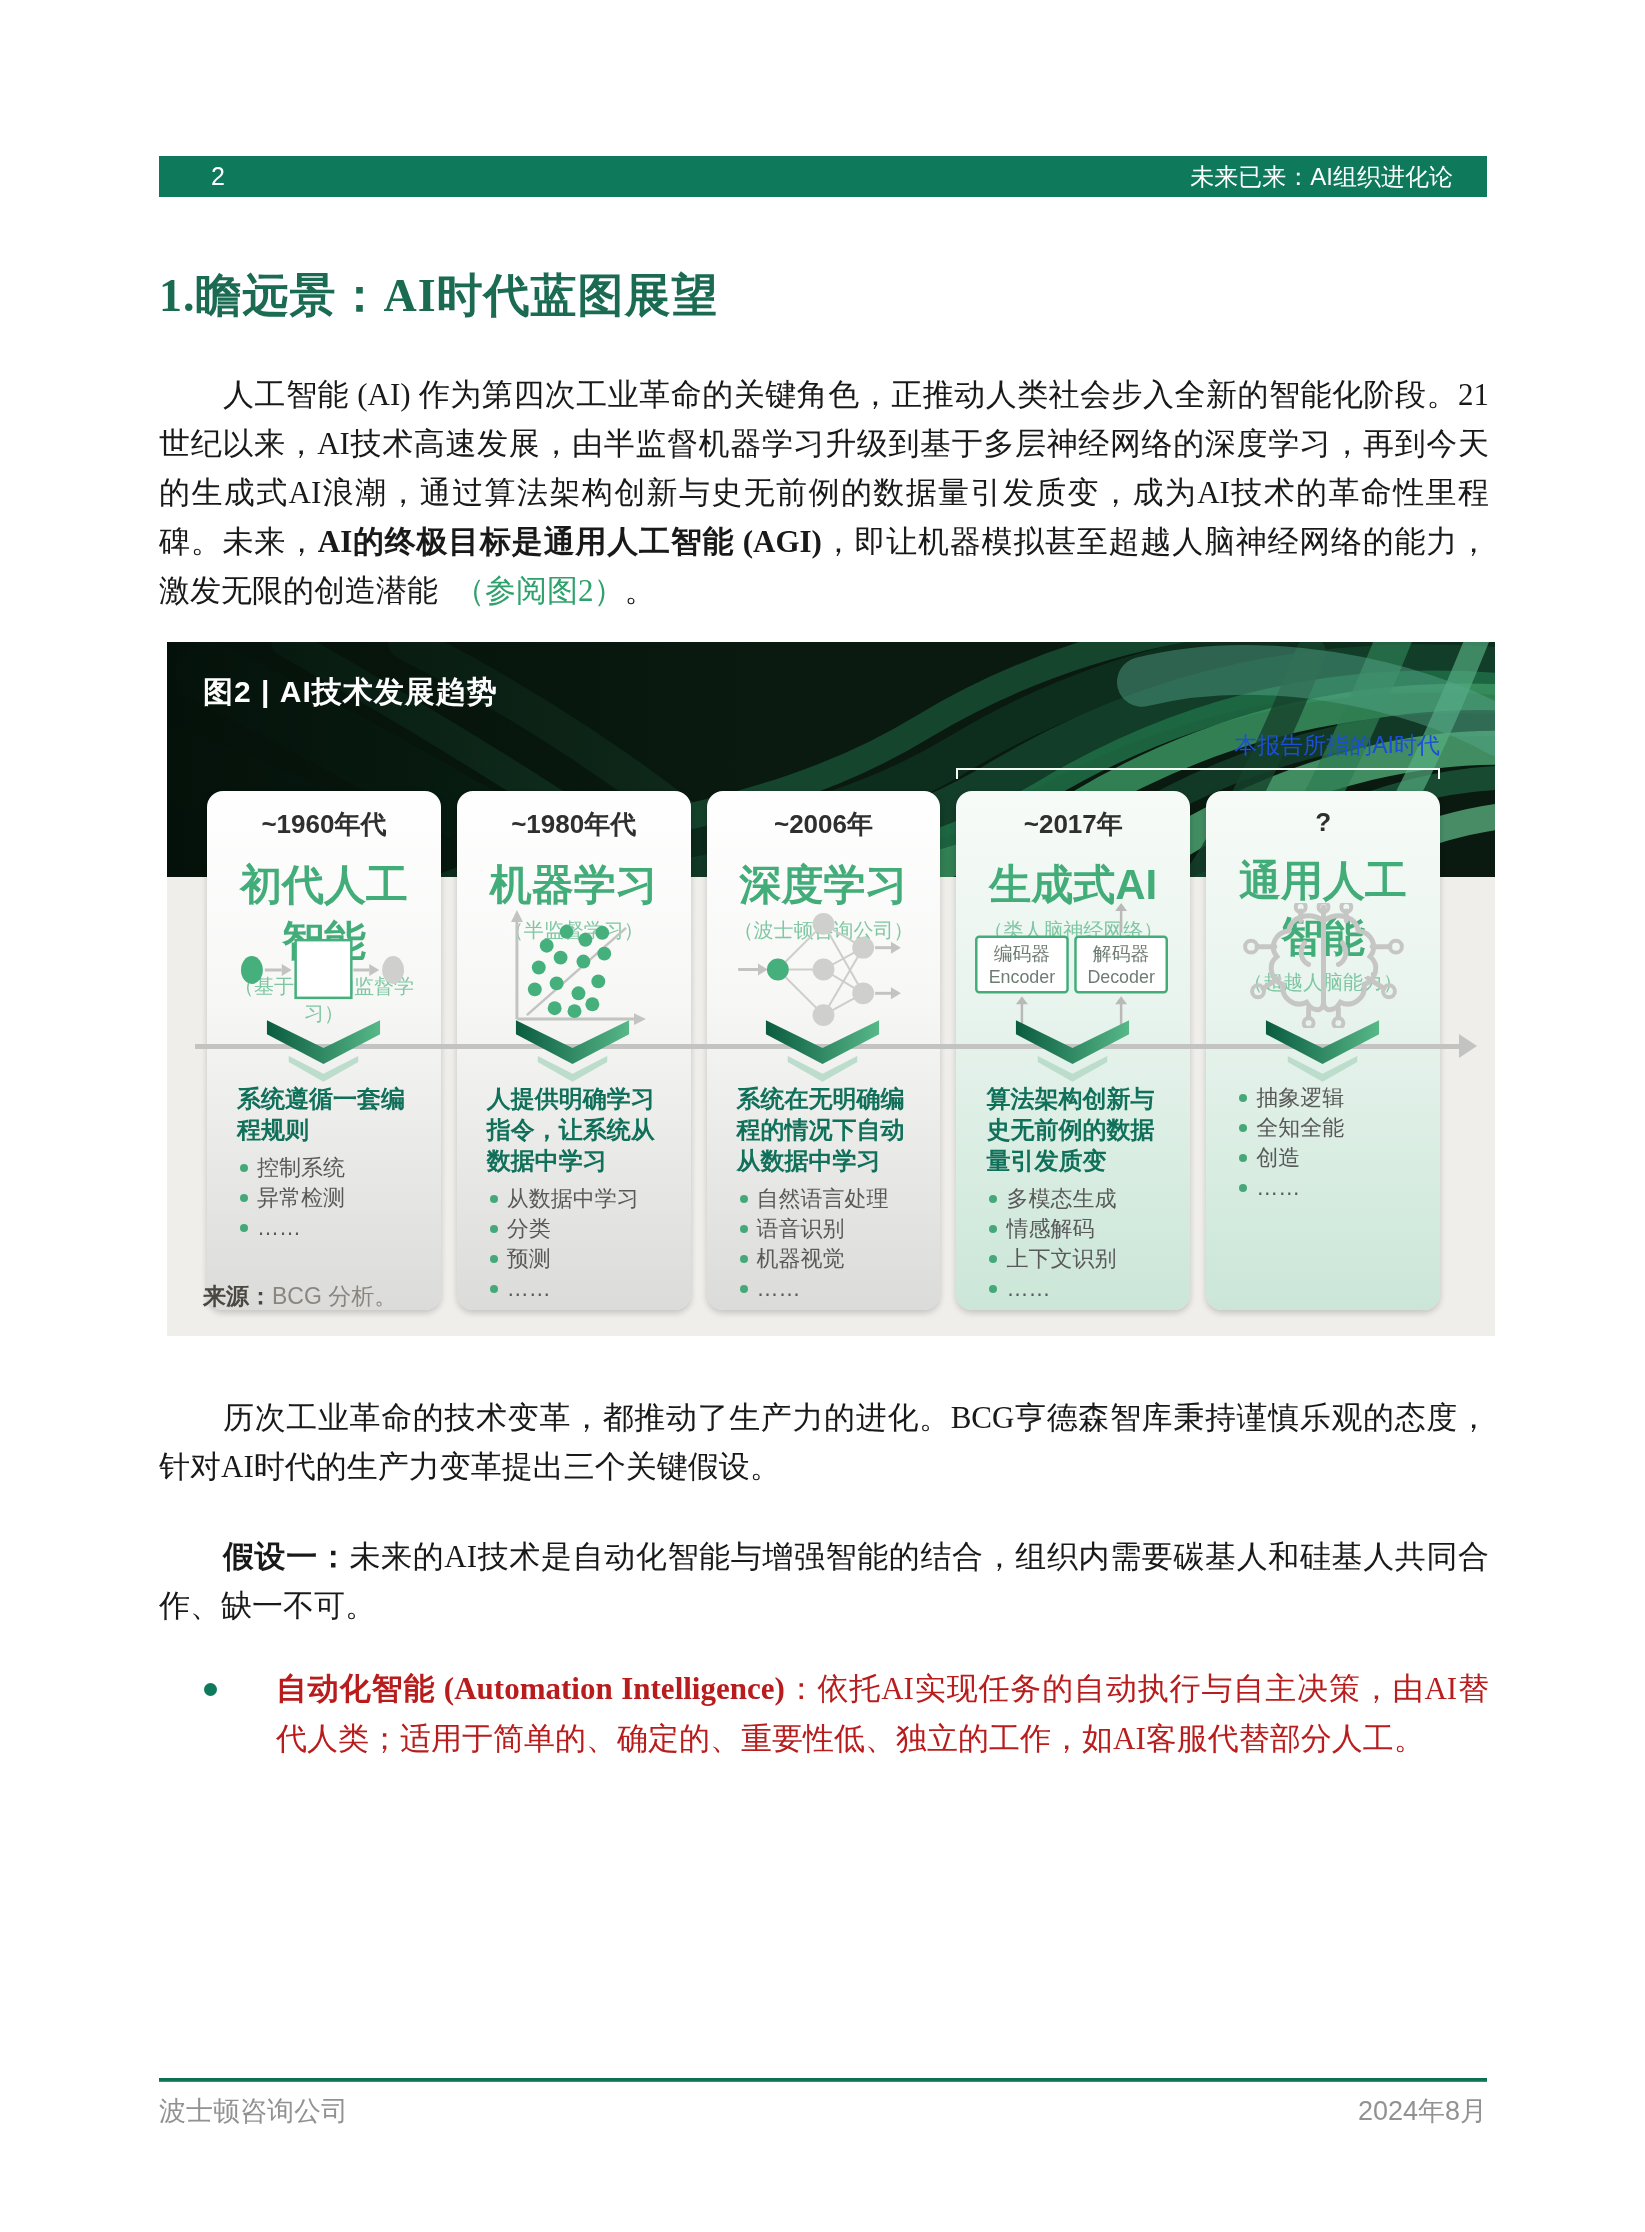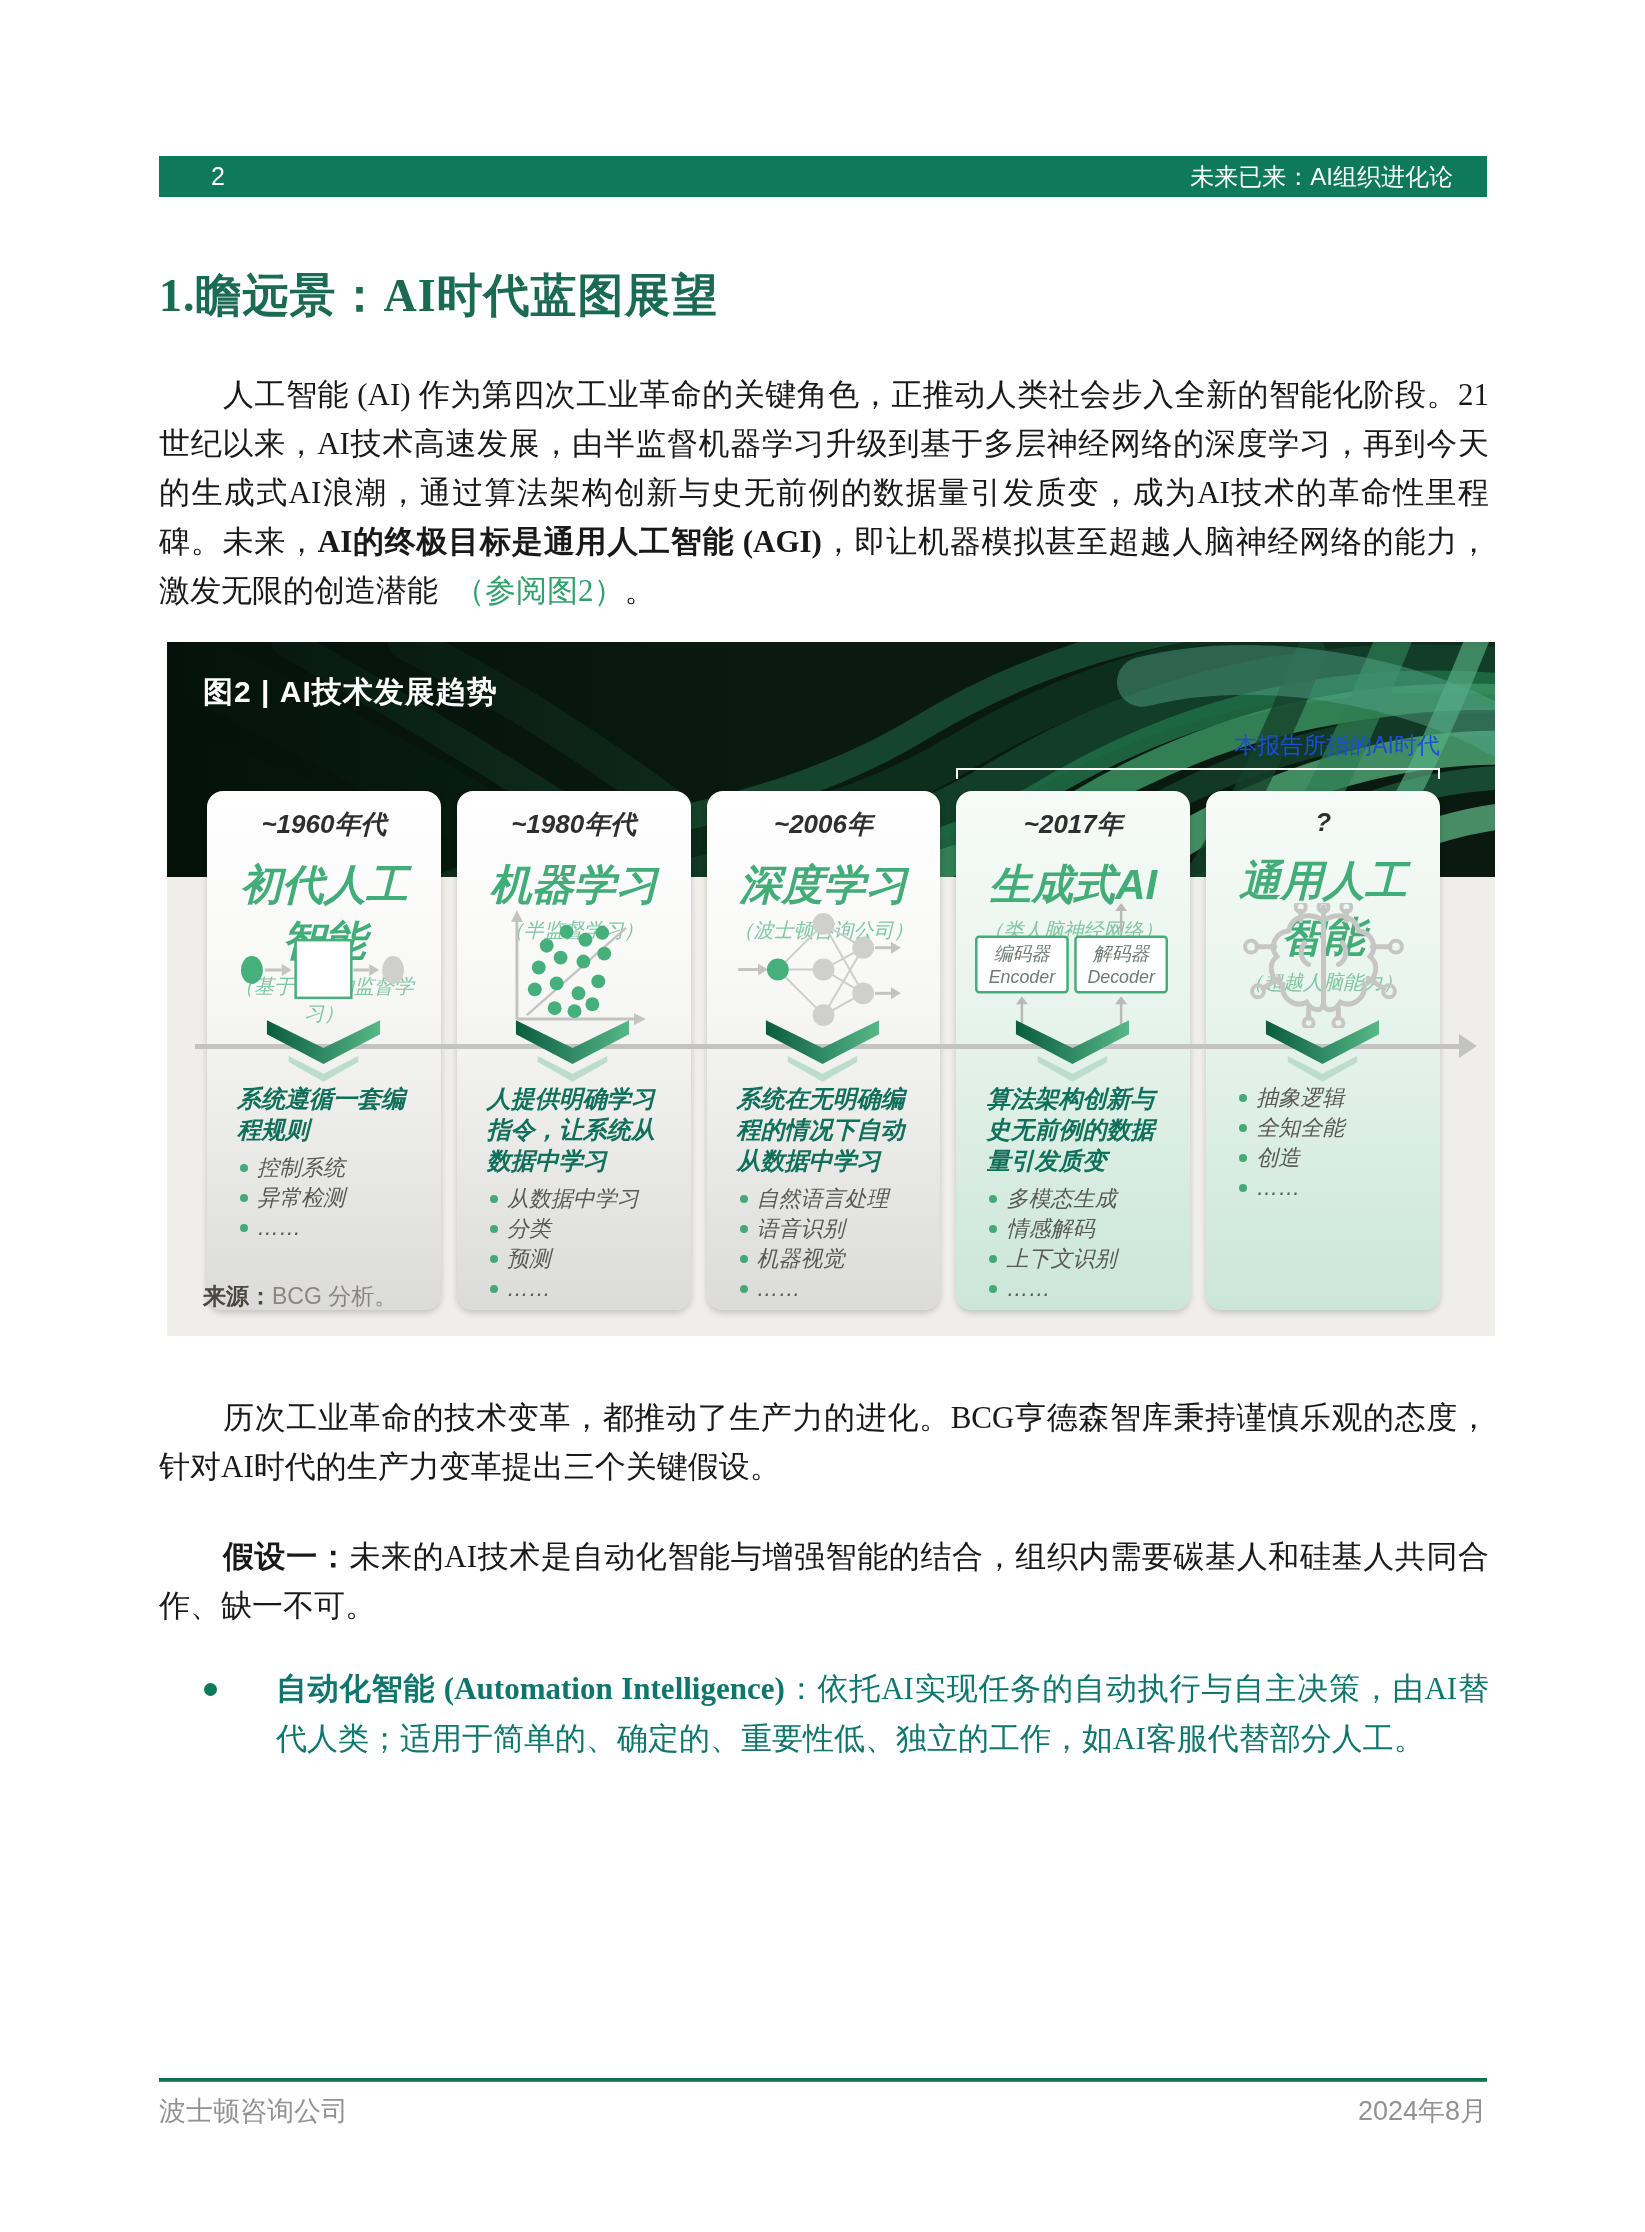--- a/index.html
+++ b/index.html
@@ -26,21 +26,21 @@
   .fig-photo{position:absolute;left:0;top:0;width:1328px;height:235px;overflow:hidden;background:#0a1a10;}
   .fig-photo svg{display:block;}
   .fig-title{position:absolute;left:36px;top:30px;color:#ffffff;font-family:"Liberation Sans","DejaVu Sans",sans-serif;
     font-size:30px;font-weight:bold;letter-spacing:1px;}
   .era-label{position:absolute;left:789px;top:88px;width:484px;text-align:right;color:#1d4ed8;
     font-family:"Liberation Sans",sans-serif;font-size:23px;}
   .era-bracket{position:absolute;left:789px;top:126px;width:484px;height:11px;box-sizing:border-box;
     border-top:2px solid #f4faf6;border-left:2px solid #f4faf6;border-right:2px solid #f4faf6;}
 
   .cards{position:absolute;left:40px;top:149px;width:1233px;height:466px;display:grid;
-    grid-template-columns:repeat(5,1fr);grid-gap:16px;font-family:"Liberation Sans","DejaVu Sans",sans-serif;font-style:italic;}
+    grid-template-columns:repeat(5,1fr);grid-gap:16px;font-family:"Liberation Sans","DejaVu Sans",sans-serif;}
   .card{position:relative;border-radius:16px;box-sizing:border-box;padding:16px 14px 6px;
     background:linear-gradient(180deg,#ffffff 0%,#f7f7f6 40%,#dbdbda 100%);box-shadow:0 3px 6px rgba(0,0,0,.18);}
   .card.mint{background:linear-gradient(180deg,#f7fbf8 0%,#e9f4ee 40%,#cbe6d8 100%);}
   .card-head{height:103px;text-align:center;}
   .cyear{font-size:26px;font-weight:bold;color:#2f2f2f;}
   .ctitle{font-size:42px;font-weight:bold;color:#43ad7a;margin-top:15px;}
   .csub{font-size:20px;color:#7fc7a2;margin-top:4px;}
   .icon-area{height:111px;margin-top:4px;display:flex;align-items:center;justify-content:center;}
   .desc{margin-top:58px;margin-left:16px;}
   .desc-title{font-size:24px;line-height:31px;font-weight:bold;color:#10705a;}
@@ -51,21 +51,21 @@
   .timeline-line{position:absolute;left:28px;top:402px;width:1266px;height:5px;background:#c3c3c2;z-index:3;}
   .timeline-head{position:absolute;left:1292px;top:392px;width:0;height:0;z-index:3;
     border-left:18px solid #c3c3c2;border-top:12px solid transparent;border-bottom:12px solid transparent;}
   .chevron{position:absolute;top:376px;z-index:4;}
 
   .fig-source{position:absolute;left:36px;top:639px;font-family:"Liberation Sans",sans-serif;font-size:23px;color:#8a867f;}
   .fig-source b{color:#4a4741;font-weight:bold;}
 
   
   .blist{left:159px;top:1664px;width:1330px;}
-  .bitem{position:relative;padding-left:117px;font-size:31px;line-height:50px;text-align:justify;color:#0f766e;}
+  .bitem{position:relative;padding-left:117px;font-size:31px;line-height:50px;text-align:justify;color:#b91c1c;}
   .bitem + .bitem{margin-top:34px;}
   .bitem .dot{position:absolute;left:45px;top:19px;width:13px;height:13px;border-radius:50%;background:#0e7a5b;}
   .bitem b{font-weight:bold;}
 
   
   .footer-rule{left:159px;top:2078px;width:1328px;height:4px;background:linear-gradient(180deg,#0d6e52 55%,#3aa17c 100%);}
   .footer-text{left:159px;top:2093px;width:1328px;display:flex;justify-content:space-between;
     font-family:"Liberation Sans","DejaVu Sans",sans-serif;font-size:27px;color:#929292;}
 </style>
 </head>

